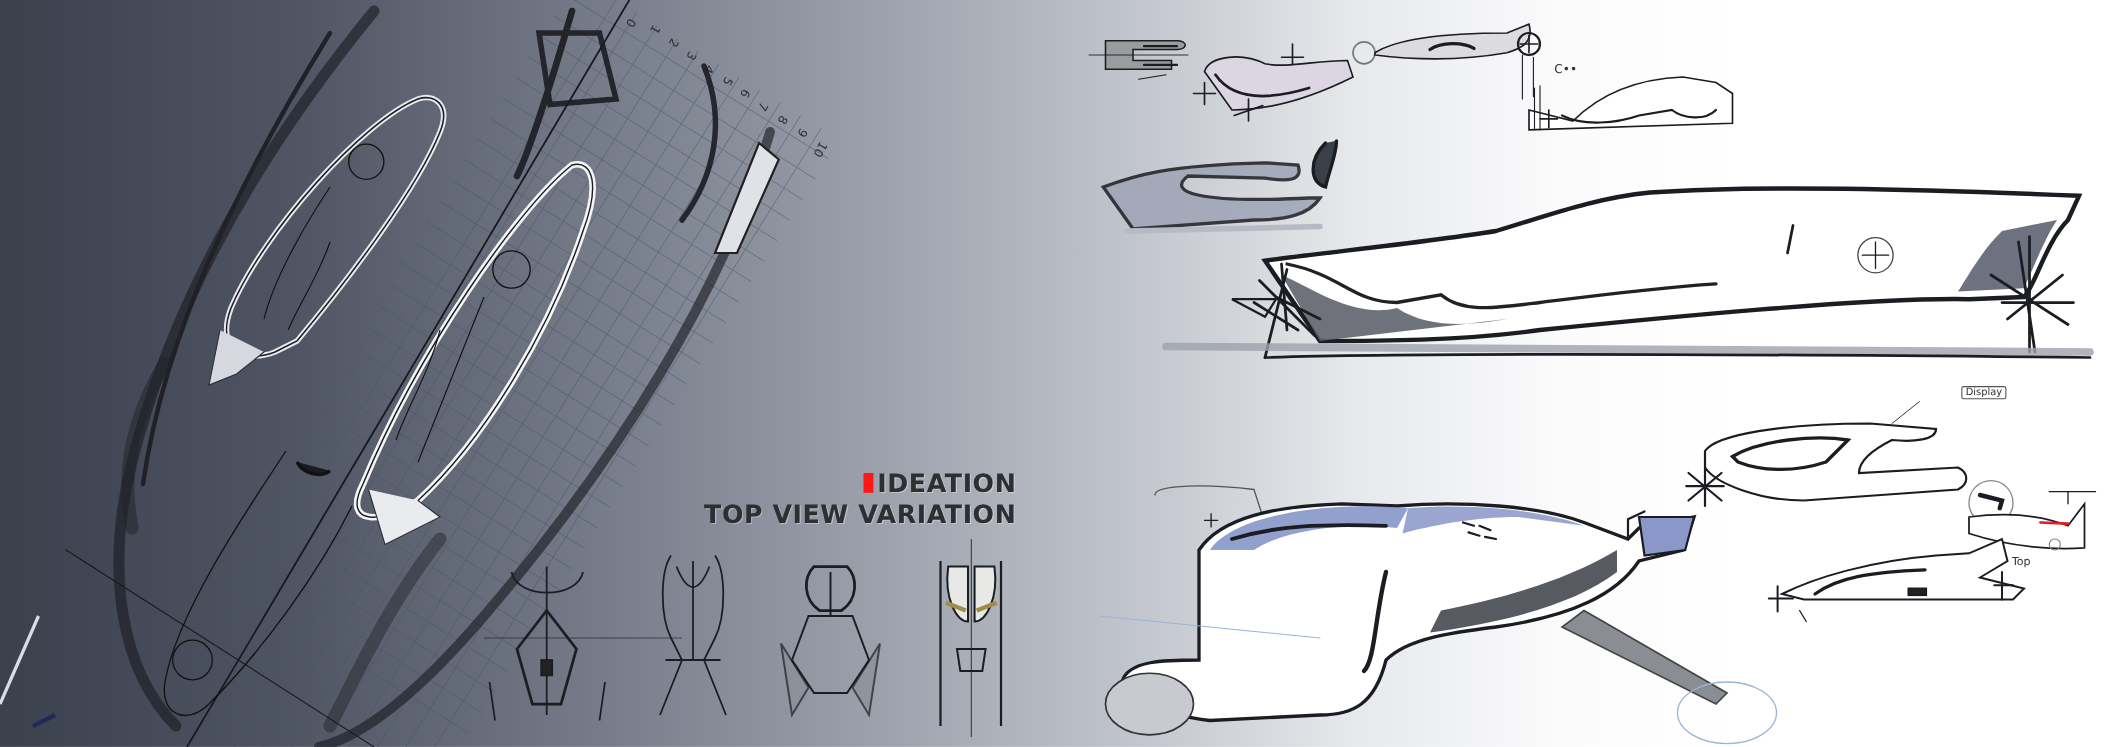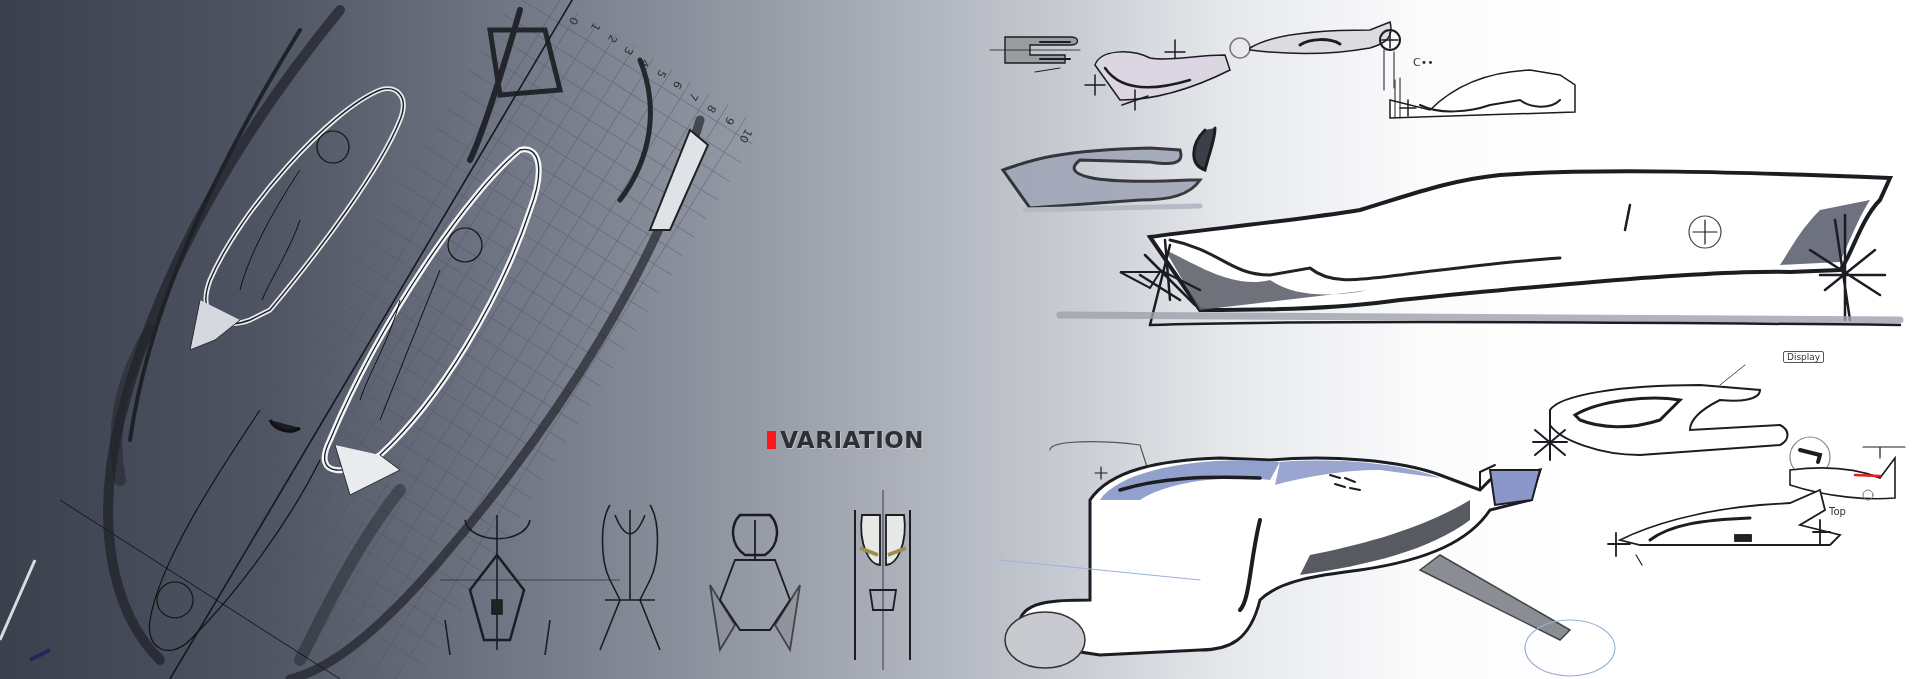--- a/index.html
+++ b/index.html
@@ -120,22 +120,23 @@
 
       <path d="M690 130 L 708 145 L 670 230 L 650 230 Z" fill="#dfe2e7" stroke="#222" stroke-width="2"></path>
 
       <path d="M35 560 L 0 640" stroke="#d9dce2" stroke-width="3"></path>
       <path d="M30 660 L 50 650" stroke="#1f2a5a" stroke-width="4"></path>
     </svg>
   </div>
 
   <div class="title-block">
     <div class="title-line">
-      <span class="accent-bar"></span><span>VARIATION</span>
+      <span class="accent-bar"></span><span>IDEATION</span>
     </div>
+    <div class="title-line">TOP VIEW VARIATION</div>
   </div>
 
   <div class="layer">
     <svg width="1920" height="679" viewBox="0 0 1920 679" fill="none" stroke="#1b1d22">
       <line x1="440" y1="580" x2="620" y2="580" stroke-width="1" opacity="0.6"></line>
 
       <g stroke-width="1.6">
         <path d="M497 515 L 497 650"></path>
         <path d="M465 520 C 470 545, 525 545, 530 520"></path>
         <path d="M470 590 L 497 555 L 524 590 L 510 640 L 484 640 Z" stroke-width="2.5"></path>

